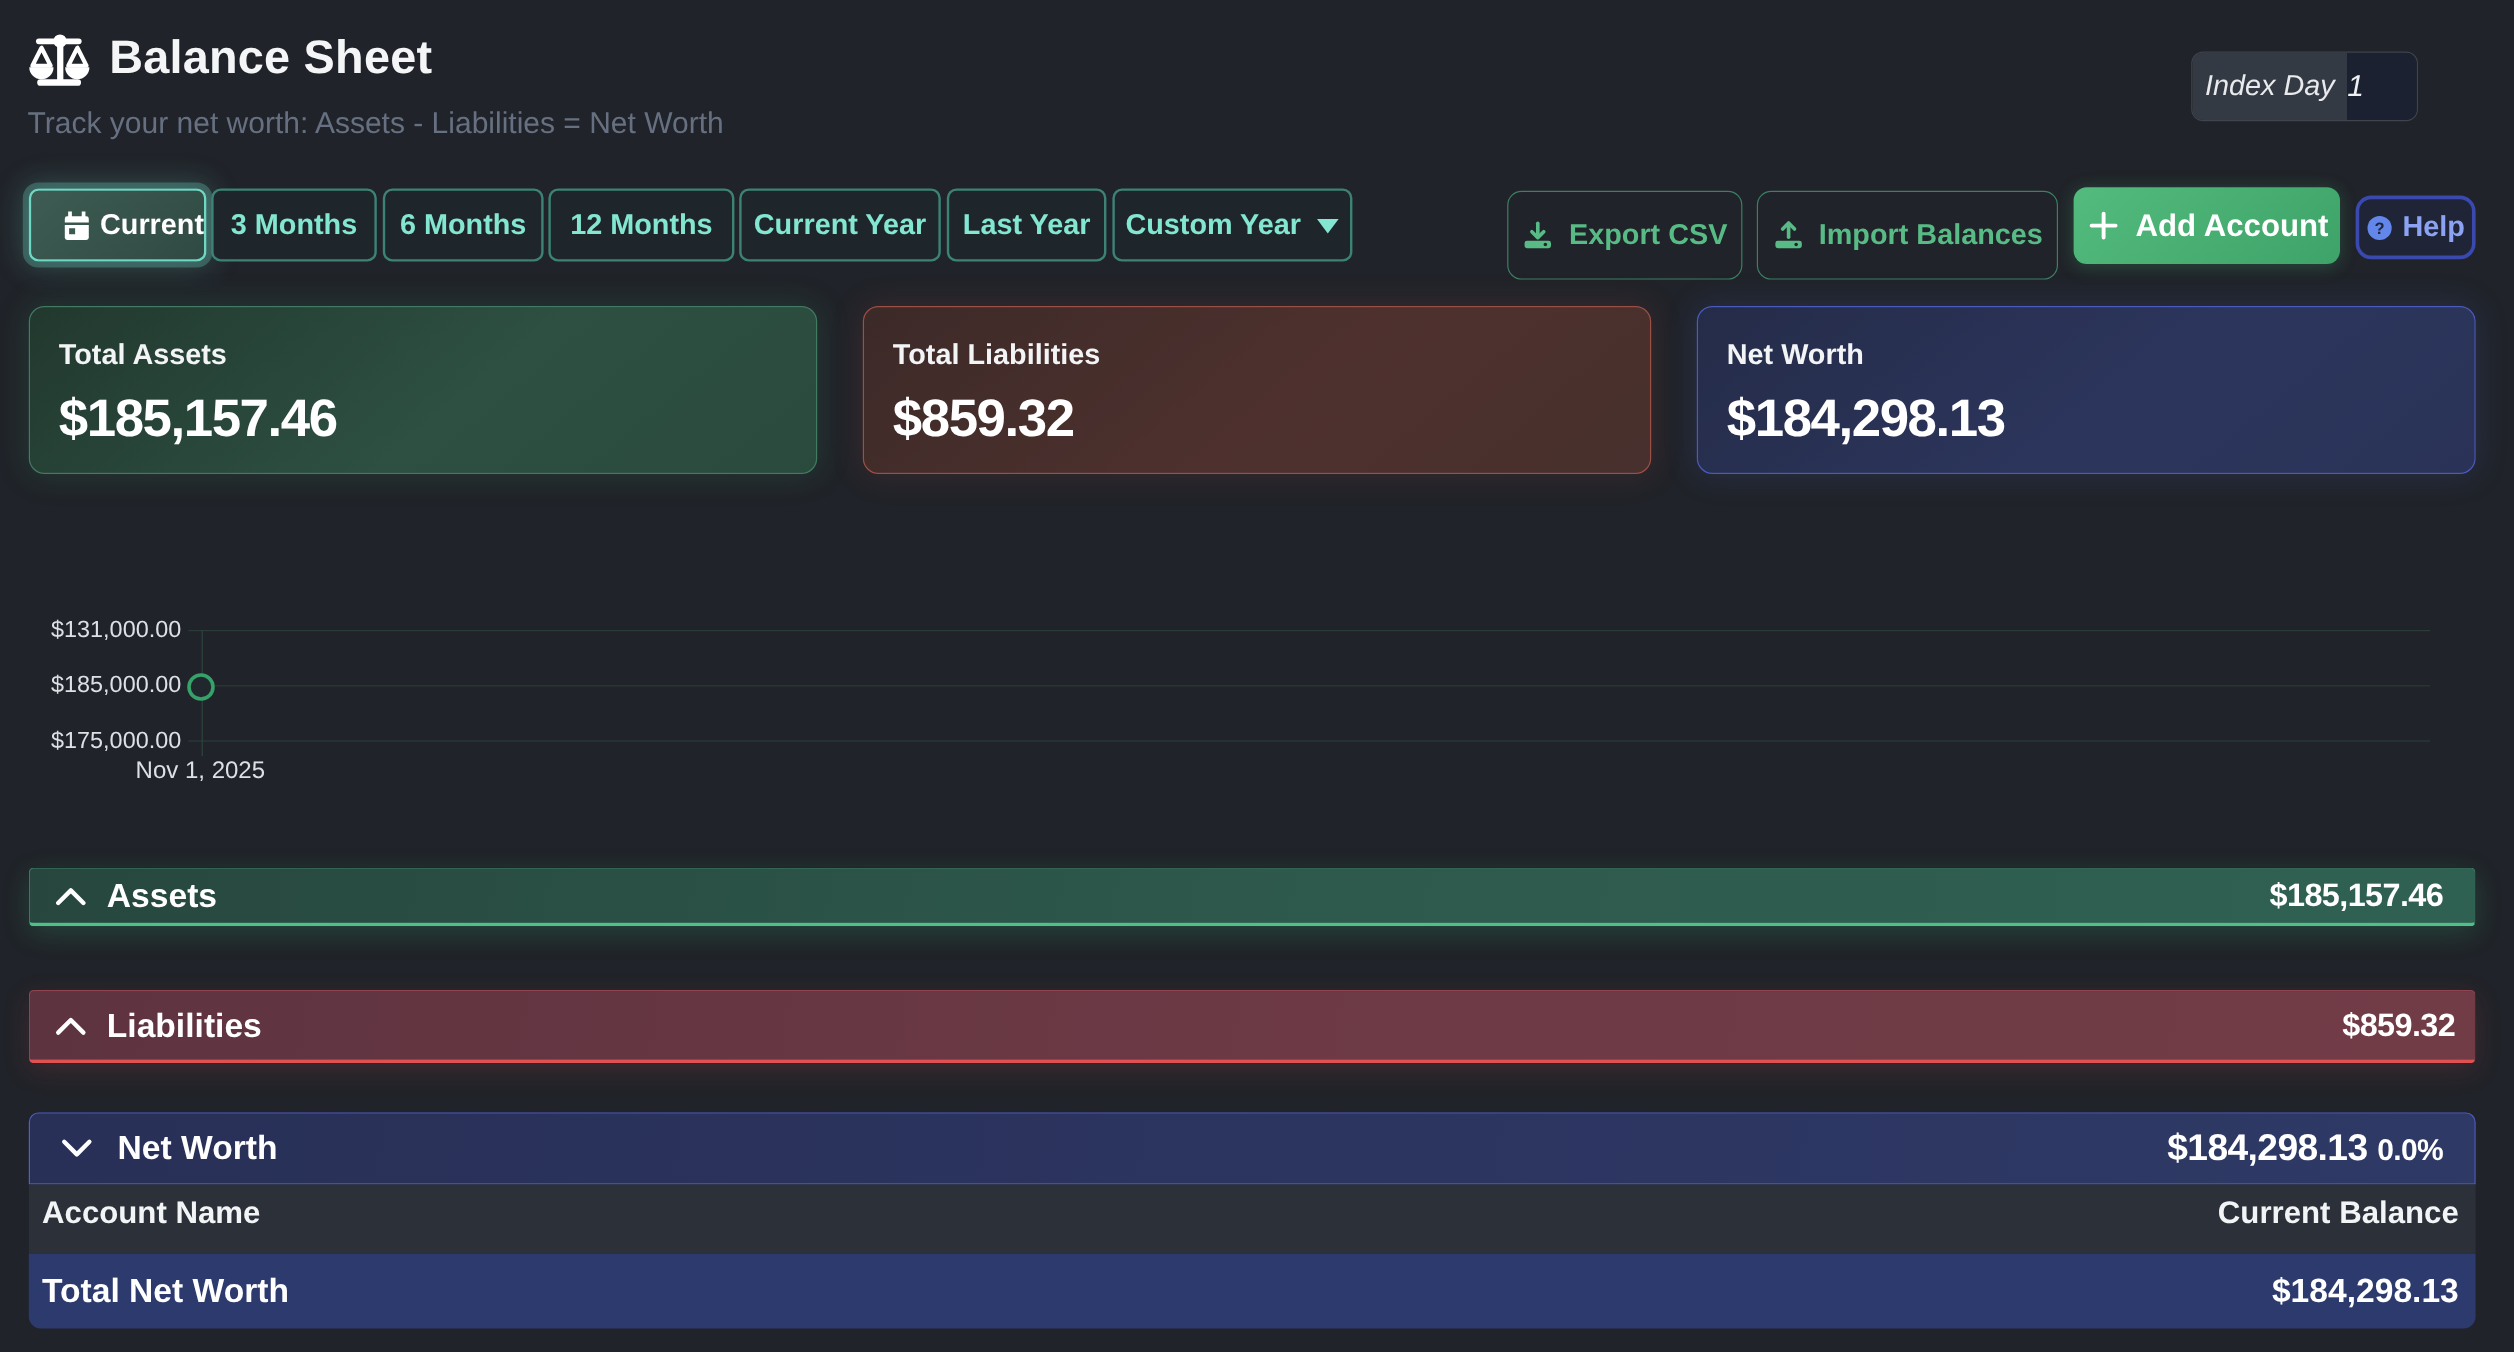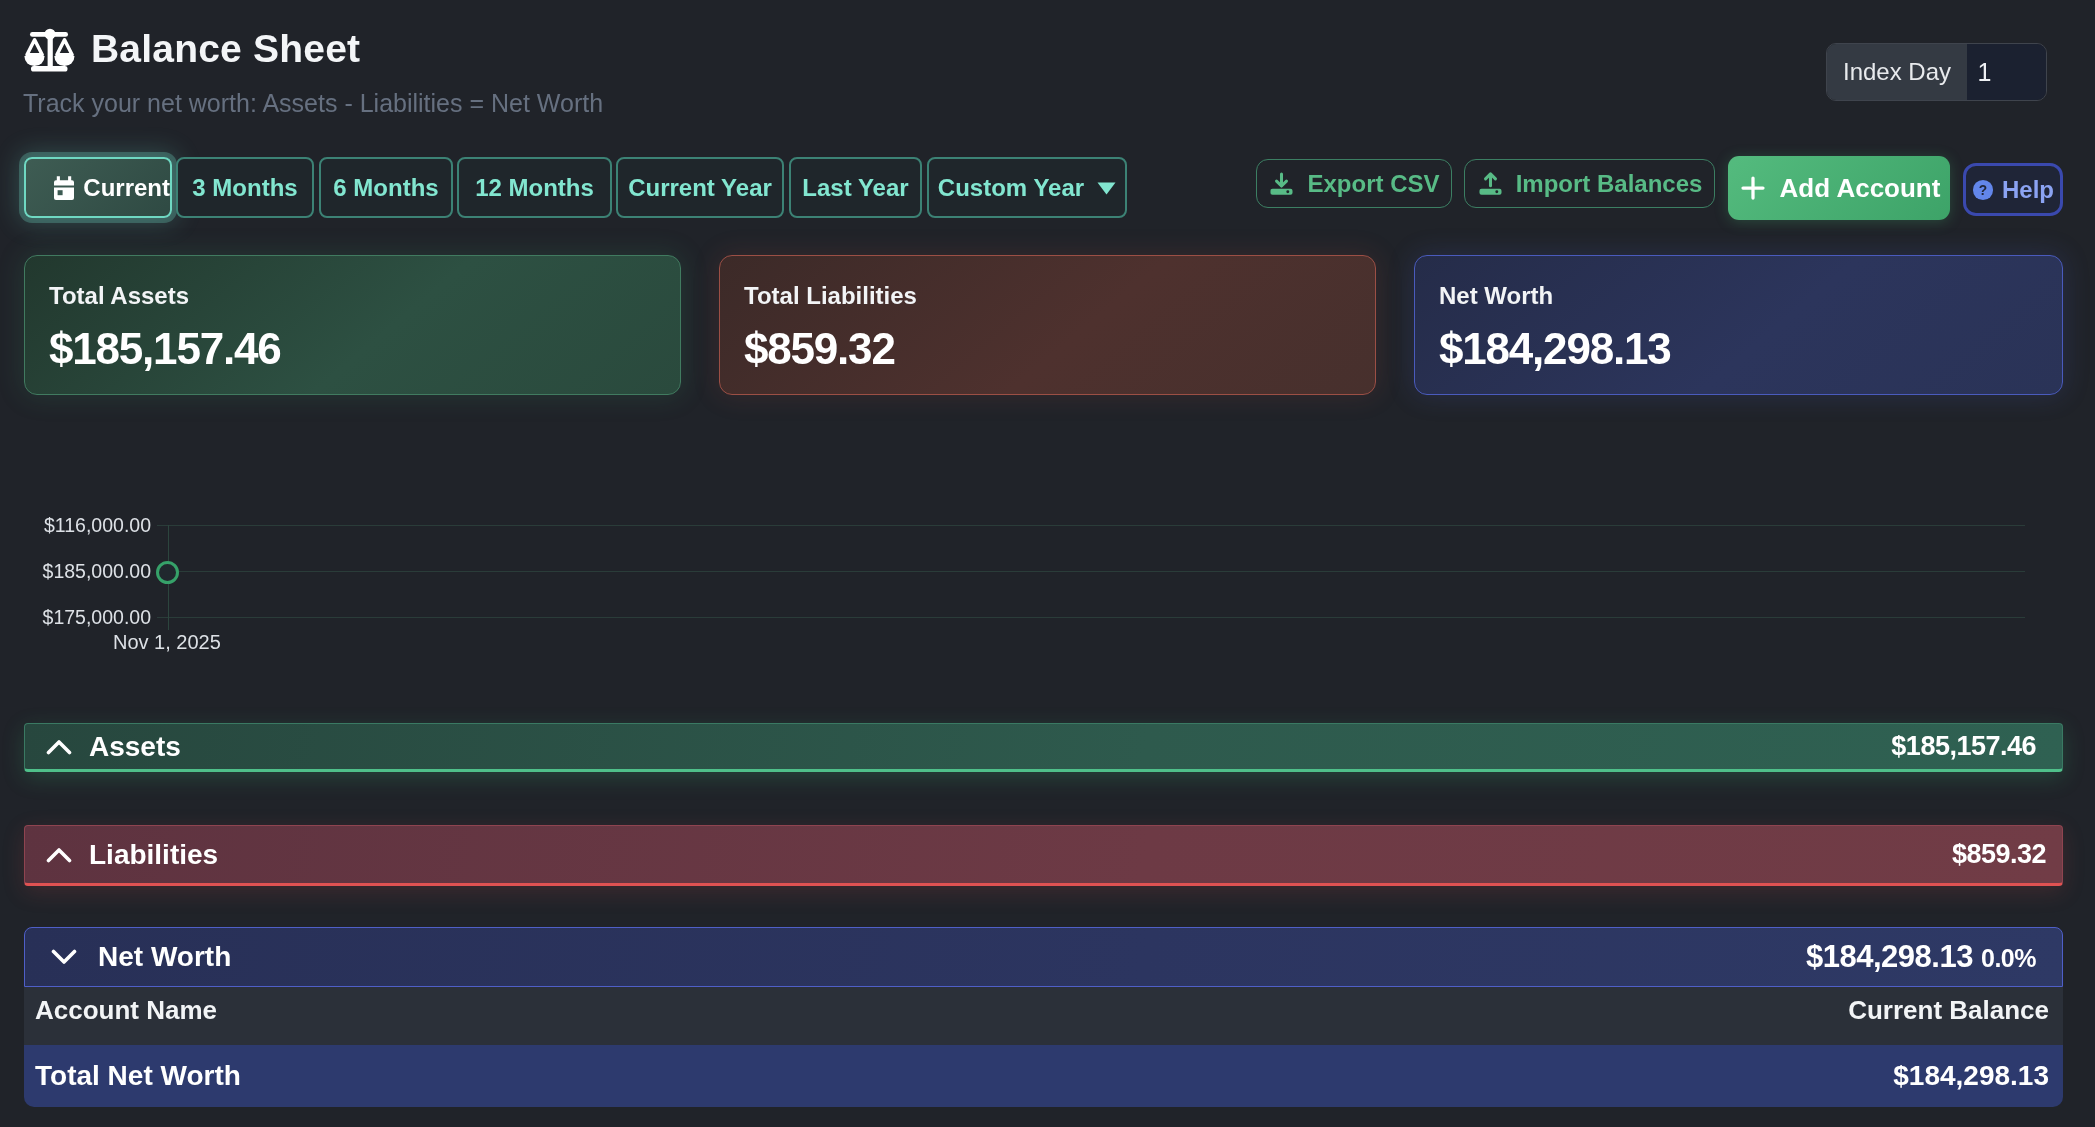--- a/index.html
+++ b/index.html
@@ -7,31 +7,31 @@
 body { font-family:"Liberation Sans", sans-serif; }
 .page { position:relative; width:2095px; height:1127px; background:#202329; overflow:hidden; }
 .abs { position:absolute; }
 
 
 .titlerow { position:absolute; left:24px; top:26px; display:flex; align-items:center; gap:16px; }
 .title { color:#f3f5f7; font-size:39px; font-weight:bold; letter-spacing:0.2px; }
 .subtitle { position:absolute; left:23px; top:89px; color:#667080; font-size:25px; }
 
 
-.indexday { position:absolute; left:1826px; top:43px; width:221px; height:58px; border:1px solid #3f444d; border-radius:10px; display:flex; overflow:hidden; }
+.indexday { position:absolute; left:1826px; top:43px; width:189px; height:58px; border:1px solid #3f444d; border-radius:10px; display:flex; overflow:hidden;font-style:italic; }
 .indexday .lab { width:140px; background:#343a43; color:#e8eaed; font-size:24px; display:flex; align-items:center; justify-content:center; }
 .indexday .val { flex:1; background:#1b2130; color:#eef0f3; font-size:25px; display:flex; align-items:center; justify-content:center; padding-right:44px; }
 
 
 .fbtn { position:absolute; top:157px; height:61px; border:2px solid #3c8275; border-radius:8px; background:#1f262b; color:#82e6d0; font-size:24px; font-weight:bold; display:flex; align-items:center; justify-content:center; gap:10px; }
 .fbtn.active { background:linear-gradient(135deg,#3e5c53 0%, #2f4a43 100%); color:#fff; border-color:#6fd8c2; box-shadow:0 0 0 5px rgba(111,216,194,0.28), 0 0 24px 6px rgba(111,216,194,0.22); }
 
 
 .abtn { position:absolute; display:flex; align-items:center; justify-content:center; gap:12px; font-weight:bold; border-radius:8px; }
-.ghost-green { top:159px; height:49px; border:1.5px solid #3c7f63; border-radius:12px; color:#58bb86; font-size:24px; background:transparent; }
+.ghost-green { top:159px; height:74px; border:1.5px solid #3c7f63; border-radius:12px; color:#58bb86; font-size:24px; background:transparent; }
 .addacc { top:156px; height:64px; border-radius:11px; background:linear-gradient(135deg,#54bb7e 0%, #3da368 100%); color:#fff; font-size:26px; box-shadow:0 2px 14px rgba(70,190,120,0.25); }
 .helpb { top:163px; height:53px; border-radius:13px; background:#1f2537; border:3px solid #3a49ae; color:#8ba3f2; font-size:24px; }
 
 
 .card { position:absolute; top:255px; height:140px; border-radius:13px; padding:26px 24px; }
 .card .lab { color:#f2f4f6; font-size:24px; font-weight:bold; }
 .card .val { color:#fff; font-size:44px; font-weight:bold; margin-top:14px; letter-spacing:-1.2px; }
 .card.green { left:24px; width:657px; background:linear-gradient(140deg,#22382e 0%, #2d5042 55%, #2a4a3d 100%); border:1px solid #417b60; box-shadow:0 0 26px 2px rgba(62,150,105,0.18); }
 .card.red { left:719px; width:657px; background:linear-gradient(140deg,#3c2a28 0%, #4e312e 55%, #47302d 100%); border:1px solid #9c4f45; box-shadow:0 0 26px 2px rgba(180,80,70,0.15); }
 .card.blue { left:1414px; width:649px; background:linear-gradient(140deg,#252c49 0%, #2c355c 55%, #2a3357 100%); border:1px solid #4a5bbd; box-shadow:0 0 26px 2px rgba(80,100,200,0.18); }
@@ -136,21 +136,21 @@
     </div>
   <div class="card red">
       <div class="lab">Total Liabilities</div>
       <div class="val">$859.32</div>
     </div>
   <div class="card blue">
       <div class="lab">Net Worth</div>
       <div class="val">$184,298.13</div>
     </div>
 
-  <div class="ylab" style="left:31px; top:514px;">$116,000.00</div>
+  <div class="ylab" style="left:31px; top:514px;">$131,000.00</div>
   <div class="ylab" style="left:31px; top:560px;">$185,000.00</div>
   <div class="ylab" style="left:31px; top:606px;">$175,000.00</div>
   <div class="gline" style="left:157px; top:525px; width:1868px;"></div>
   <div class="gline" style="left:157px; top:571px; width:1868px;"></div>
   <div class="gline" style="left:157px; top:617px; width:1868px;"></div>
   <div class="vline" style="left:168px; top:525px; height:105px;"></div>
   <div class="dot" style="left:156px; top:561px;"></div>
   <div class="xlab" style="left:113px; top:631px;">Nov 1, 2025</div>
 
   <div class="secbar" style="top:723px; height:49px; padding:0 26px 0 21px; background:linear-gradient(100deg,#27473e 0%, #2e5a4d 55%, #2f6152 100%); border:1px solid #3a7a63; border-bottom:3px solid #4fc08a; border-radius:4px; box-shadow:0 6px 22px rgba(60,180,120,0.22);">

